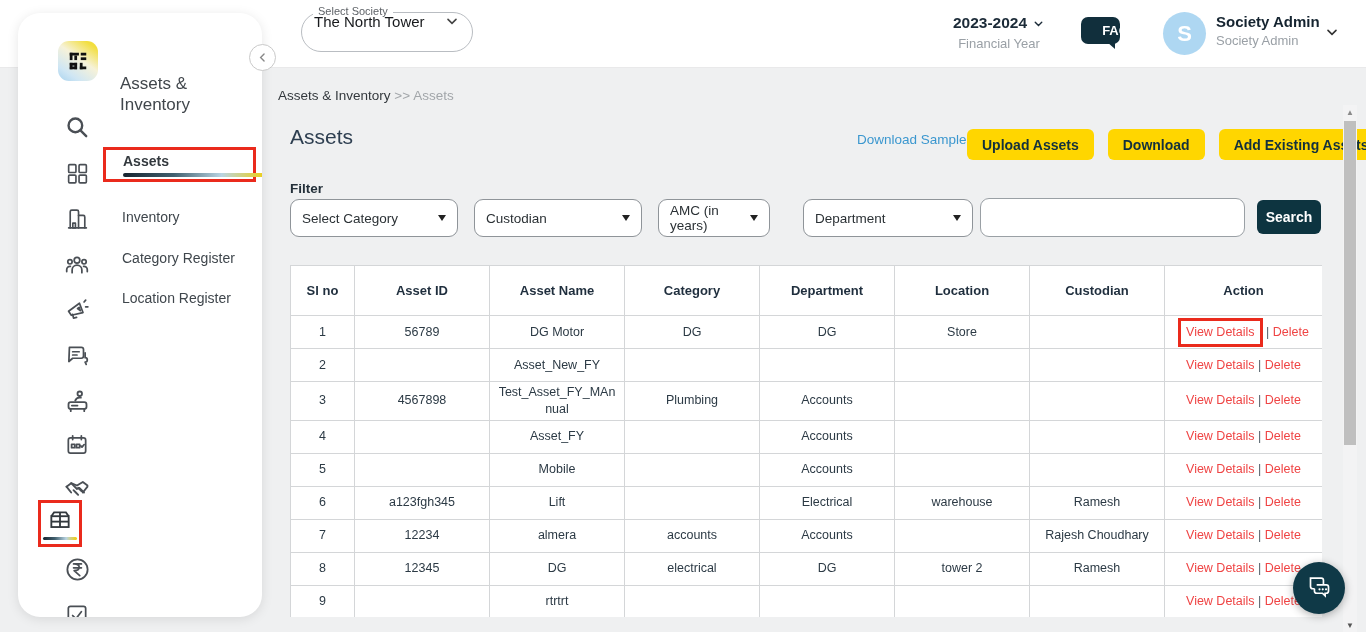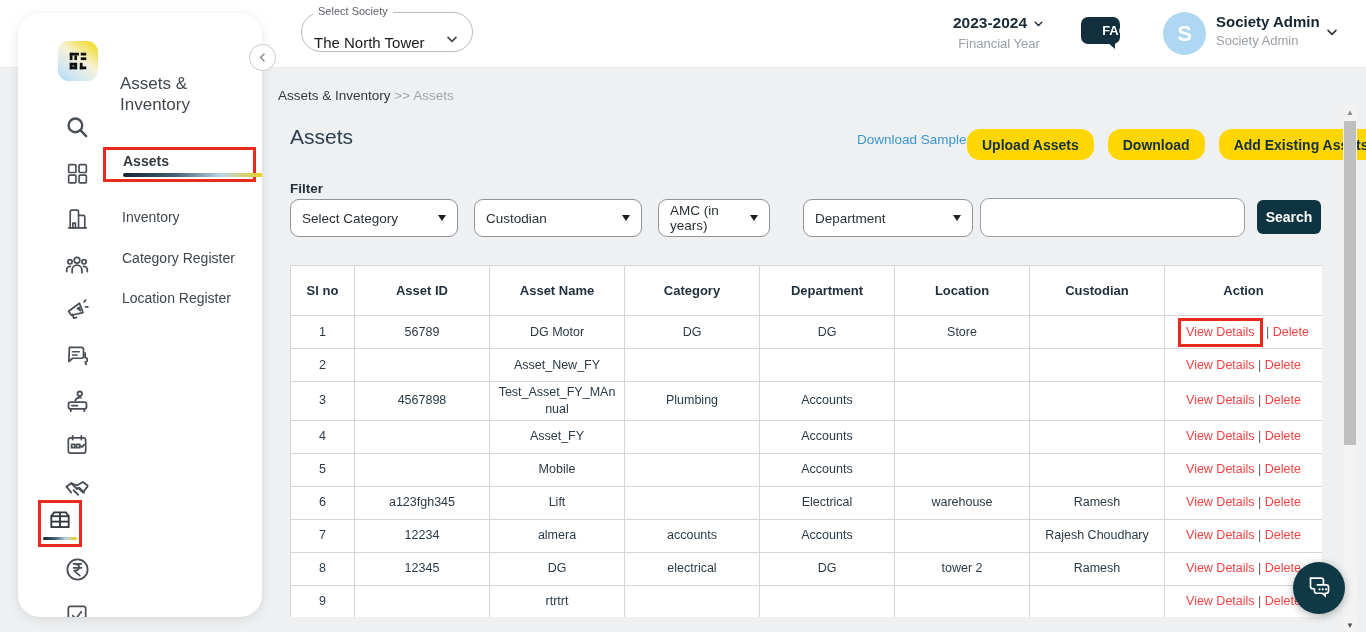--- a/index.html
+++ b/index.html
@@ -5,21 +5,21 @@
   * { margin:0; padding:0; box-sizing:border-box; }
   html,body { width:1366px; height:632px; overflow:hidden; }
   body {
     position:relative;
     background:#eff0f1;
     font-family:"Liberation Sans", sans-serif;
     color:#2c3a45;
   }
   
   .topbar { position:absolute; top:0; left:0; width:1366px; height:68px; background:#ffffff; border-bottom:1px solid #e9e9ea; z-index:2; }
-  .society-select { position:absolute; left:301px; top:12px; width:172px; height:40px; background:#fff; border:1.5px solid #b9bdc2; border-radius:20px; display:flex; align-items:flex-end; padding:0 12px; cursor:pointer; }
+  .society-select { position:absolute; left:301px; top:12px; width:172px; height:40px; background:#fff; border:1.5px solid #b9bdc2; border-radius:20px; display:flex; align-items:flex-start; padding:0 12px; cursor:pointer; }
   .society-select .flabel { position:absolute; top:-8px; left:11px; background:#fff; padding:0 5px; font-size:11px; color:#5f6368; }
   .society-select .fvalue { font-size:15px; font-weight:normal; color:#17191c; }
   .society-select .chev { margin-left:auto; color:#444; }
   .fy-block { position:absolute; left:935px; top:14px; width:128px; text-align:center; cursor:pointer; }
   .fy-top { font-size:15.5px; font-weight:bold; color:#1c2b38; display:inline-flex; align-items:center; gap:5px; }
   .fy-sub { font-size:13px; color:#9aa0a6; margin-top:4px; }
   .faq-badge { position:absolute; left:1081px; top:17px; width:39px; height:27px; background:#112f3c; border-radius:7px; color:#fff; font-weight:bold; font-size:13px; display:flex; align-items:center; justify-content:center; cursor:pointer;padding-left:30px; }
   .faq-badge::after { content:""; position:absolute; bottom:-5px; right:5px; width:0; height:0; border-left:8px solid transparent; border-top:7px solid #112f3c; }
   .avatar { position:absolute; left:1163px; top:12px; width:43px; height:43px; border-radius:50%; background:#aed7f2; color:#fff; font-size:22px; font-weight:bold; display:flex; align-items:center; justify-content:center; }
   .user-block { position:absolute; left:1216px; top:13px; cursor:pointer; }
@@ -43,21 +43,21 @@
   .menu-item:nth-of-type(2) { top:196px; }
   .menu-item:nth-of-type(3) { top:237px; }
   .menu-item:nth-of-type(4) { top:277px; }
   
   .breadcrumb { position:absolute; left:278px; top:88px; font-size:13.5px; z-index:1;text-align:right; }
   .bc-parent { color:#33383d; cursor:pointer; }
   .bc-sep, .bc-current { color:#a2a6aa; }
   .page-title { position:absolute; left:290px; top:125px; font-size:21px; color:#2d3e50; font-weight:500; z-index:1; }
   .download-sample { position:absolute; left:857px; top:132px; font-size:13.5px; color:#3b97cf; cursor:pointer; z-index:1; }
   .btn-row { position:absolute; left:967px; top:129px; display:flex; gap:14px; z-index:1; }
-  .ybtn { height:31px; background:#ffd600; border:none; border-radius:13px; padding:0 15px; font-family:"Liberation Sans",sans-serif; font-size:14px; font-weight:bold; color:#13313d; cursor:pointer; white-space:nowrap; }
+  .ybtn { height:31px; background:#ffd600; border:none; border-radius:6px; padding:0 15px; font-family:"Liberation Sans",sans-serif; font-size:14px; font-weight:bold; color:#13313d; cursor:pointer; white-space:nowrap; }
   
   .filter-label { position:absolute; left:290px; top:181px; font-size:13.5px; font-weight:bold; color:#24303a; z-index:1; }
   .filter-row { position:absolute; left:290px; top:199px; display:flex; gap:16px; z-index:1; }
   .fselect { height:38px; background:#fff; border:1px solid #8f9499; border-radius:9px; display:flex; align-items:center; padding:0 11px; font-size:13.5px; color:#2b3135; cursor:pointer; position:relative; }
   .fselect:nth-child(1) { width:168px; }
   .fselect:nth-child(2) { width:168px; }
   .fselect:nth-child(3) { width:112px; }
   .fselect:nth-child(4) { width:170px; margin-left:17px; }
   .fcaret { margin-left:auto; width:0; height:0; border-left:4.5px solid transparent; border-right:4.5px solid transparent; border-top:6px solid #222; }
   .fselect:nth-child(3) .fcaret { margin-left:8px; }

